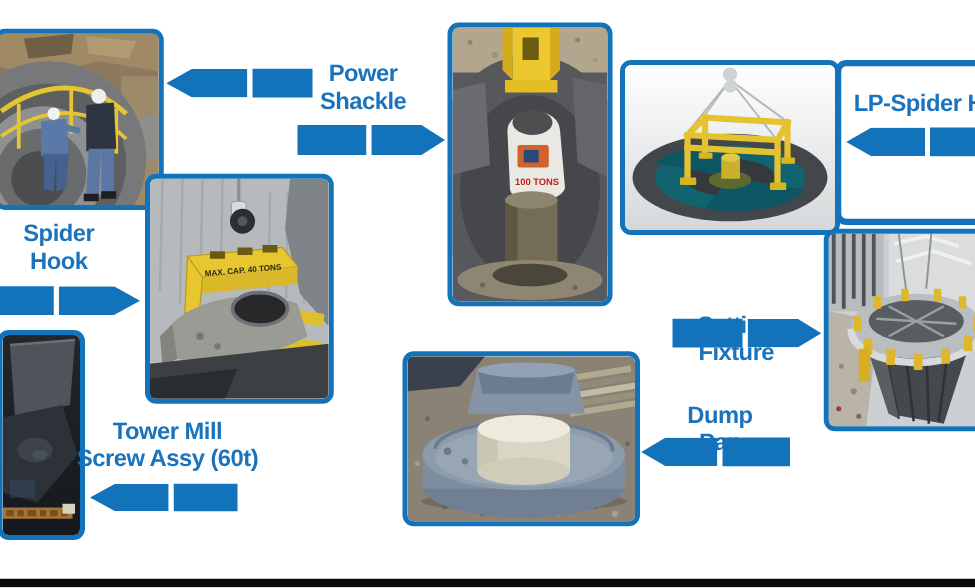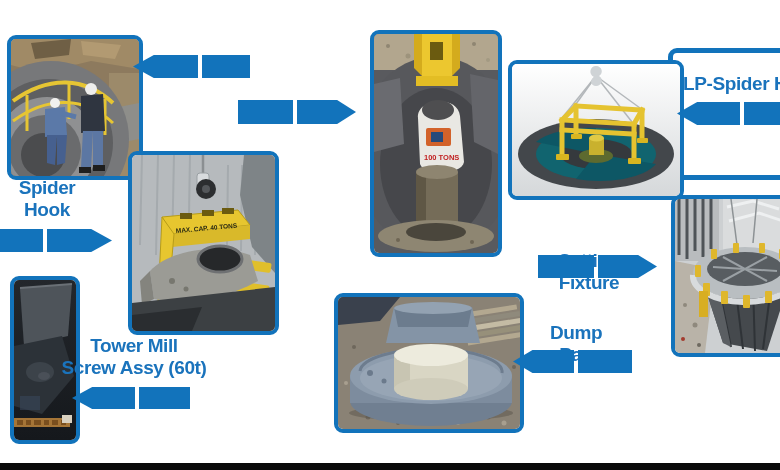--- a/index.html
+++ b/index.html
@@ -3,21 +3,21 @@
 <meta charset="utf-8">
 <style>
   html,body{margin:0;padding:0;background:#ffffff;}
   .canvas{
     position:relative;width:780px;height:470px;overflow:hidden;
     background:#ffffff;
     font-family:"Liberation Sans", sans-serif;
   }
   
   .photo{
-    position:absolute;margin:12px;box-sizing:border-box;
+    position:absolute;margin:0;box-sizing:border-box;
     border:4px solid #1273bb;border-radius:9px;overflow:hidden;
     background:#ffffff;z-index:2;
   }
   .photo svg{display:block;width:100%;height:100%;}
   
   .label{
     position:absolute;z-index:5;color:#1a73bc;
     font-size:19px;line-height:22px;font-weight:700;letter-spacing:-0.4px;
     text-align:center;white-space:pre-line;
   }
@@ -324,20 +324,22 @@
           <rect x="12" y="140" width="5" height="5"></rect>
         <rect x="20" y="140" width="7" height="5"></rect>
           <rect x="30" y="140" width="5" height="5"></rect>
         <rect x="38" y="140" width="6" height="5"></rect>
           <rect x="47" y="140" width="5" height="5"></rect>
       </g>
       <rect x="48" y="135" width="10" height="8" fill="#d8d0c0"></rect>
     </svg>
   </figure>
 
+  <div class="label" style="left:238px;top:49px;width:105px;">Power
+Shackle</div>
   <div class="label" style="left:-3px;top:177px;width:100px;">Spider
 Hook</div>
   <div class="label nowrap" style="left:683px;top:73px;">LP-Spider Hook</div>
   <div class="label" style="left:539px;top:214px;width:100px;margin-top:36px;">Setting
 Fixture</div>
   <div class="label" style="left:526px;top:298px;width:100px;margin-top:24px;">Dump
 Pan</div>
   <div class="label" style="left:54px;top:335px;width:160px;">Tower Mill
 Screw Assy (60t)</div>
 

